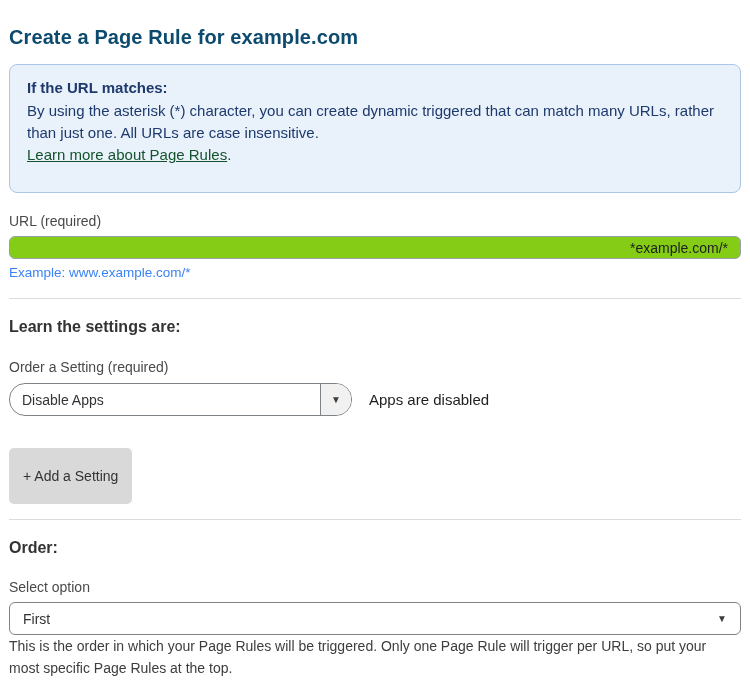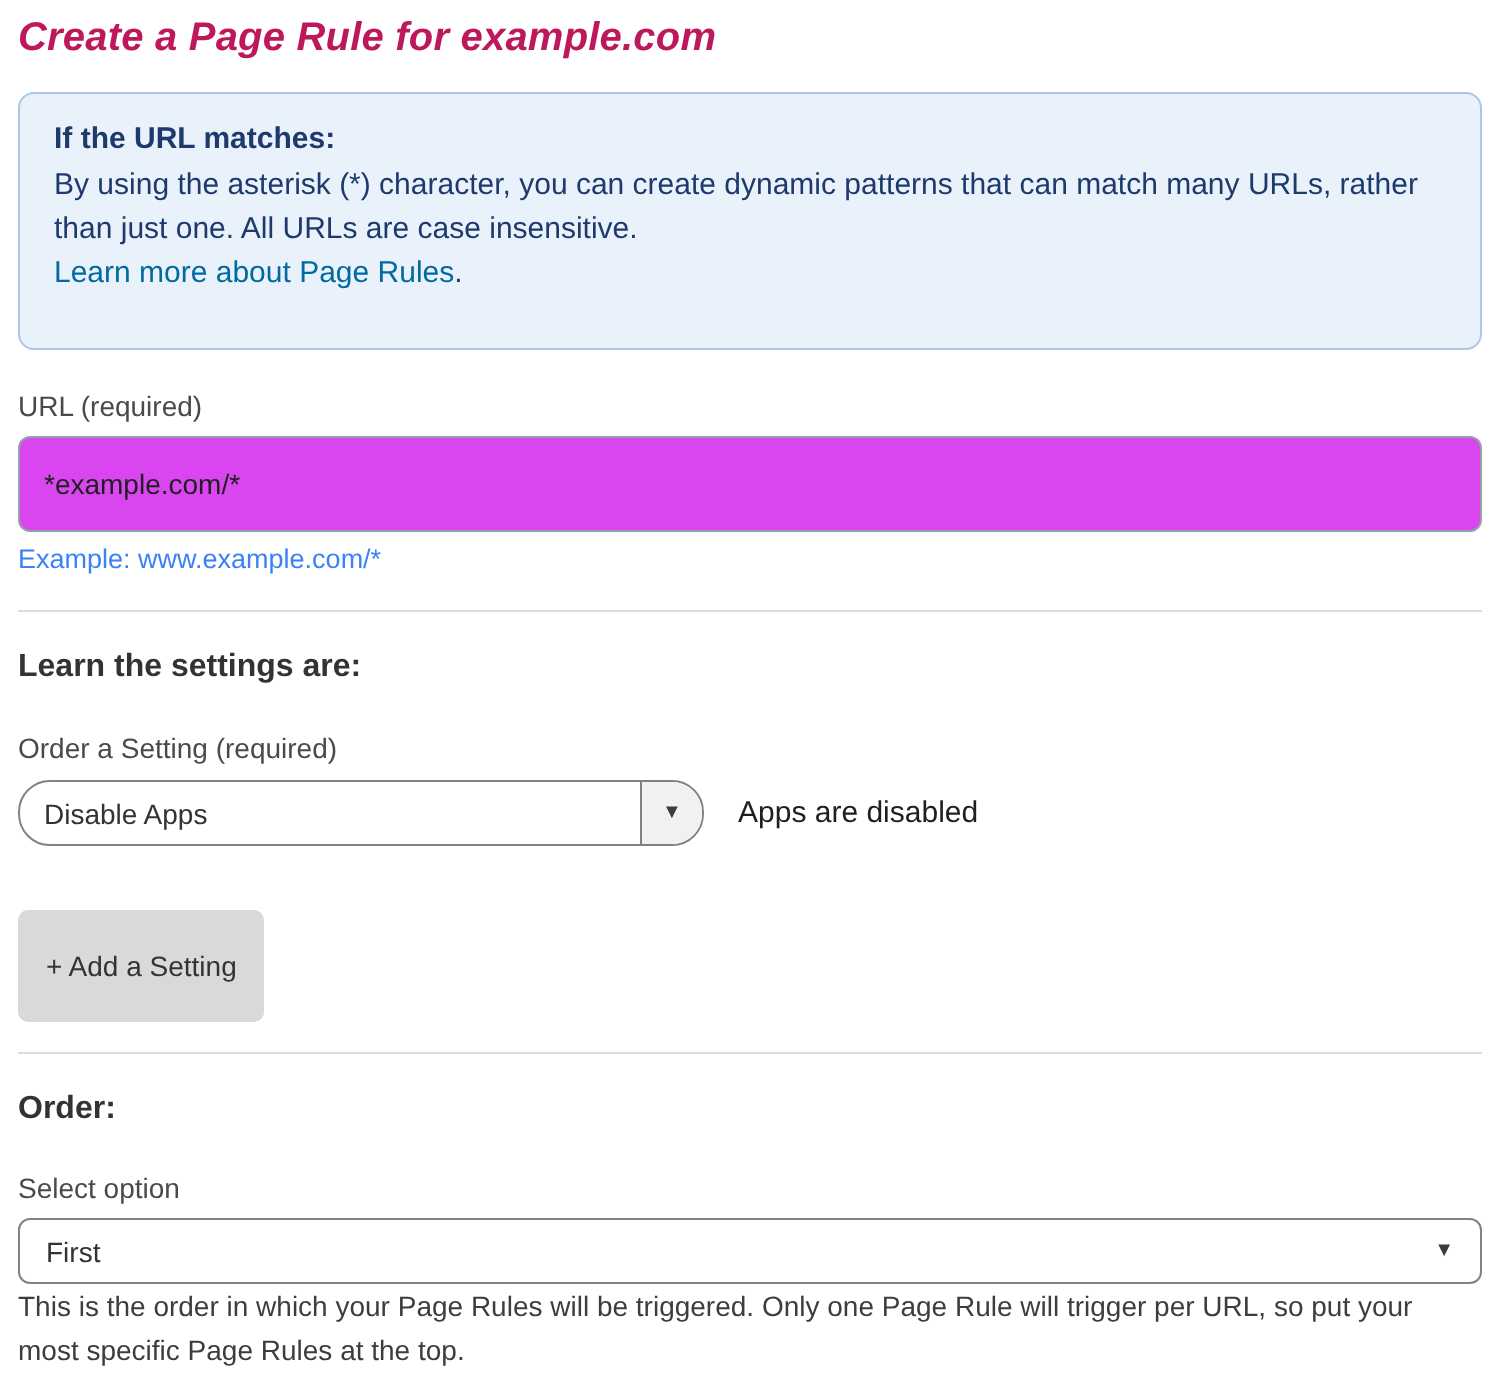--- a/index.html
+++ b/index.html
@@ -13,65 +13,66 @@
     width: 750px;
     height: 689px;
     overflow: hidden;
   }
   .container {
     padding: 0 9px;
     width: 750px;
   }
   .page-title {
     margin: 0;
-    padding-top: 8px;
+    padding-top: 26px;
     font-size: 20px;
     font-weight: 700;
-    color: #be185d;
+    color: #0c4a6e;
     letter-spacing: .1px;
-    font-style: italic;
   }
   .info-box {
     margin-top: 15px;
     background: #e9f1fb;
     border: 1px solid #abc7e8;
     border-radius: 8px;
     padding: 12px 17px 26px 17px;
     font-size: 15px;
     line-height: 22px;
     color: #1e3a6d;
   }
   .info-heading {
     font-weight: 700;
     margin: 0 0 1px 0;
   }
   .info-body { margin: 0; }
   .info-link-line { margin: 0; }
   .info-link {
-    color: #0369a1;
+    color: #14532d;
+    text-decoration: underline;
     cursor: pointer;
   }
   .field-label {
     margin-top: 20px;
     font-size: 14px;
     color: #4a4a4a;
   }
   .url-input {
     display: block;
     margin-top: 7px;
     width: 732px;
-    height: 48px;
-    background: #d946ef;
+    height: 23px;
+    background: #84cc16;
     border: 1px solid #97a0a8;
     border-radius: 6px;
     padding: 0 12px;
     font-size: 14px;
     color: #1f1f1f;
     font-family: "Liberation Sans", sans-serif;
     outline: none;
+    text-align: right;
   }
   .example-text {
     margin-top: 6px;
     font-size: 13.5px;
     color: #3b82f6;
   }
   .divider {
     border: none;
     border-top: 1px solid #dcdcdc;
     margin: 18px 0 0 0;
@@ -186,21 +187,21 @@
 </style>
 </head>
 <body>
 
 <div class="container">
 
   <h1 class="page-title">Create a Page Rule for example.com</h1>
 
   <div class="info-box">
     <p class="info-heading">If the URL matches:</p>
-    <p class="info-body">By using the asterisk (*) character, you can create dynamic patterns that can match many URLs, rather than just one. All URLs are case insensitive.</p>
+    <p class="info-body">By using the asterisk (*) character, you can create dynamic triggered that can match many URLs, rather than just one. All URLs are case insensitive.</p>
     <p class="info-link-line"><a class="info-link">Learn more about Page Rules</a><span>.</span></p>
   </div>
 
   <div class="field-label">URL (required)</div>
   <input class="url-input" type="text" value="*example.com/*" style="">
   <div class="example-text">Example: www.example.com/*</div>
 
   <hr class="divider">
 
   <div class="section-heading">Learn the settings are:</div>

